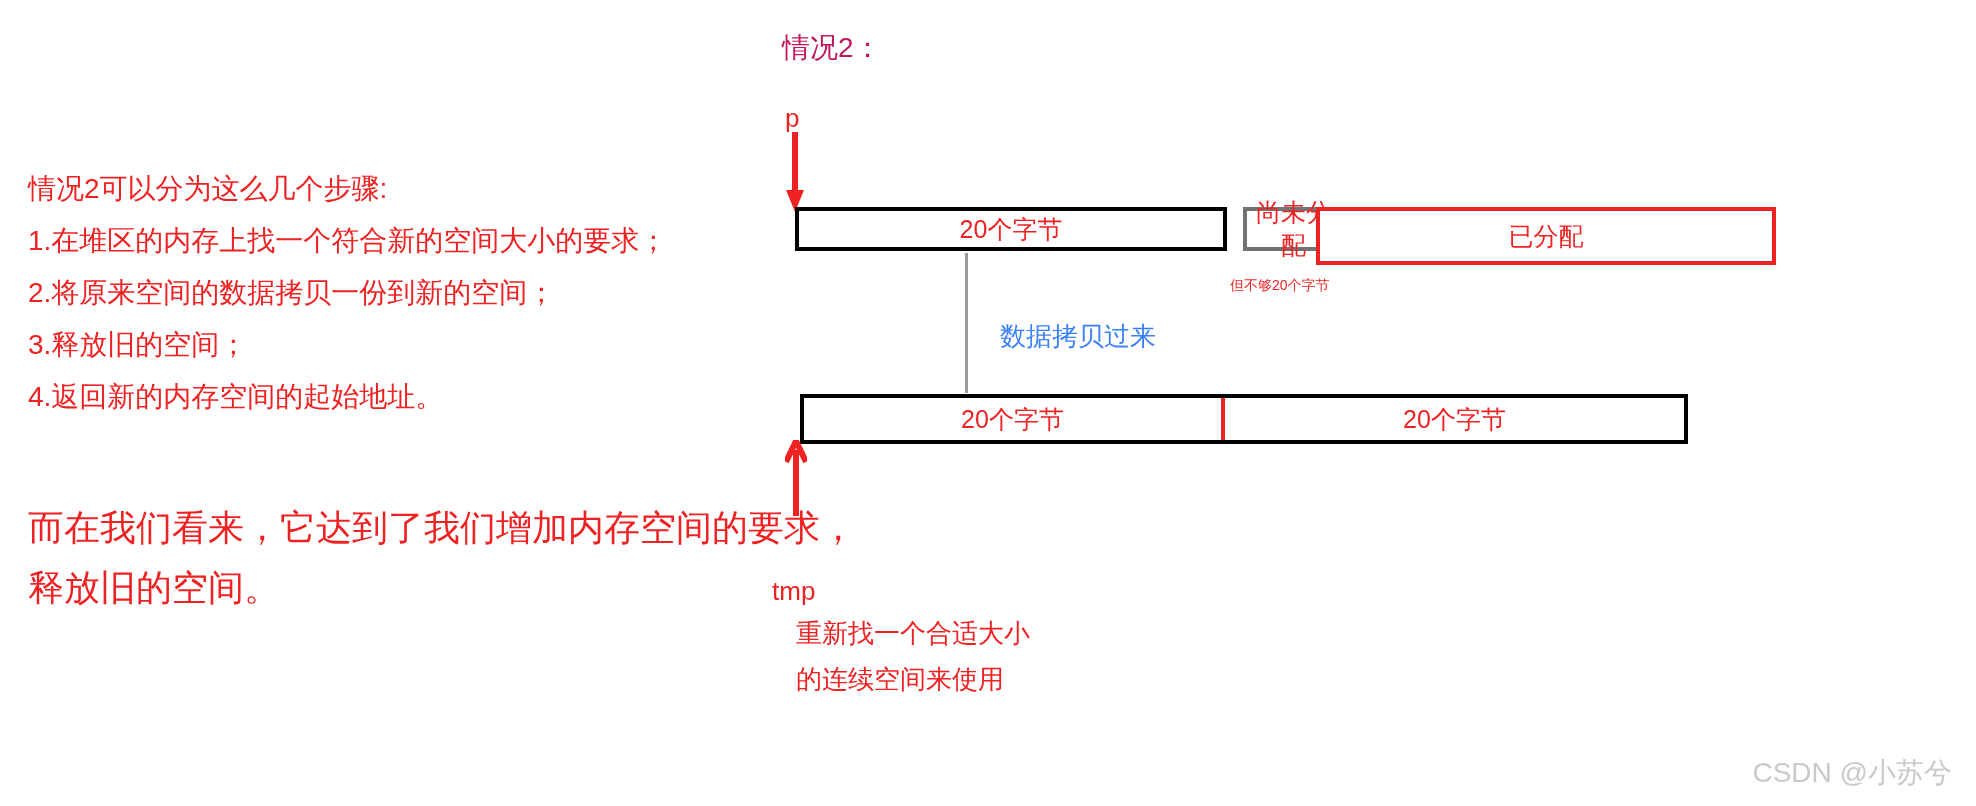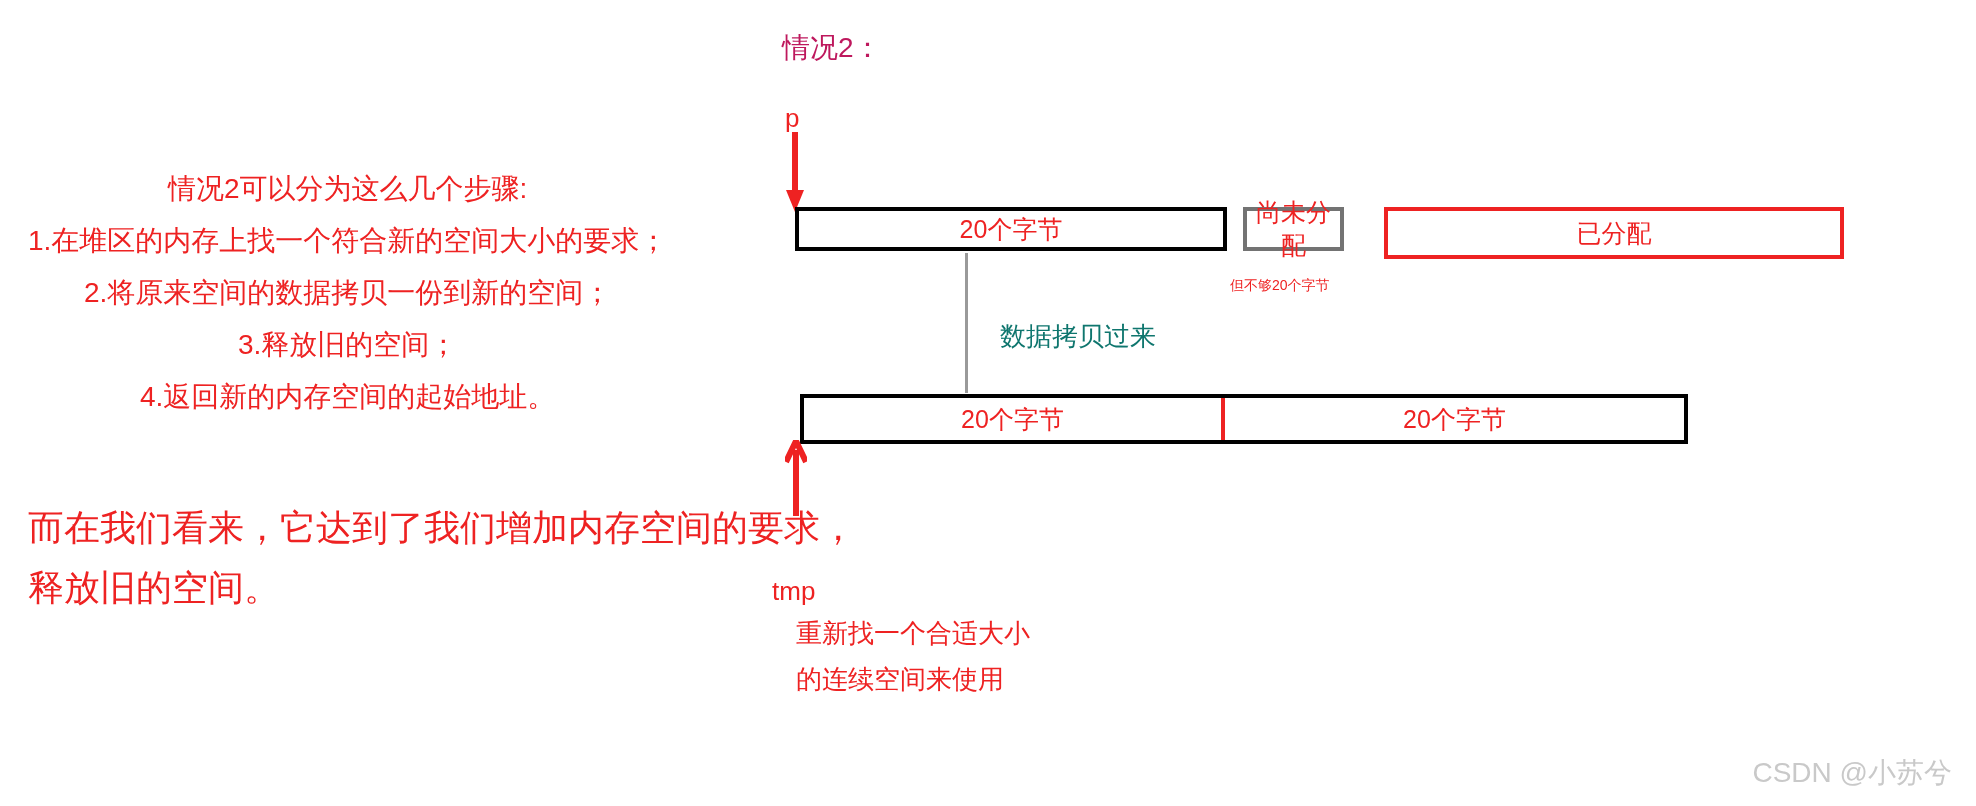--- a/index.html
+++ b/index.html
@@ -27,31 +27,31 @@
     color: #ee2222;
     white-space: nowrap;
     line-height: 1.0;
   }
   .black-text {
     color: #be185d;
     white-space: nowrap;
     line-height: 1.0;
   }
   .gray-text {
-    color: #0f766e;
+    color: #3b82f6;
     white-space: nowrap;
     line-height: 1.0;
   }
 
   #steps-block {
     left: 28px;
     top: 175px;
     font-size: 28px;
   }
-  #steps-block .line { margin-bottom: 24px; text-align: center; }
+  #steps-block .line { margin-bottom: 24px; }
   #steps-block .line:last-child { margin-bottom: 0; }
 
   #conclusion-block {
     left: 28px;
     top: 510px;
     font-size: 36px;
   }
   #conclusion-block .line { margin-bottom: 24px; }
   #conclusion-block .line:last-child { margin-bottom: 0; }
 
@@ -105,24 +105,24 @@
   #row1-unalloc-box .box-label {
     position: absolute;
     left: 0; right: 0; top: 50%;
     transform: translateY(-50%);
     text-align: center;
     font-size: 25px;
     color: #ee2222;
   }
 
   #row1-alloc-box {
-    left: 1384px;
+    left: 1316px;
     top: 207px;
     width: 460px;
-    height: 52px;
+    height: 58px;
     border: 4px solid #ee2222;
     box-sizing: border-box;
     background: #ffffff;
   }
   #row1-alloc-box .box-label {
     position: absolute;
     left: 0; right: 0; top: 50%;
     transform: translateY(-50%);
     text-align: center;
     font-size: 25px;

